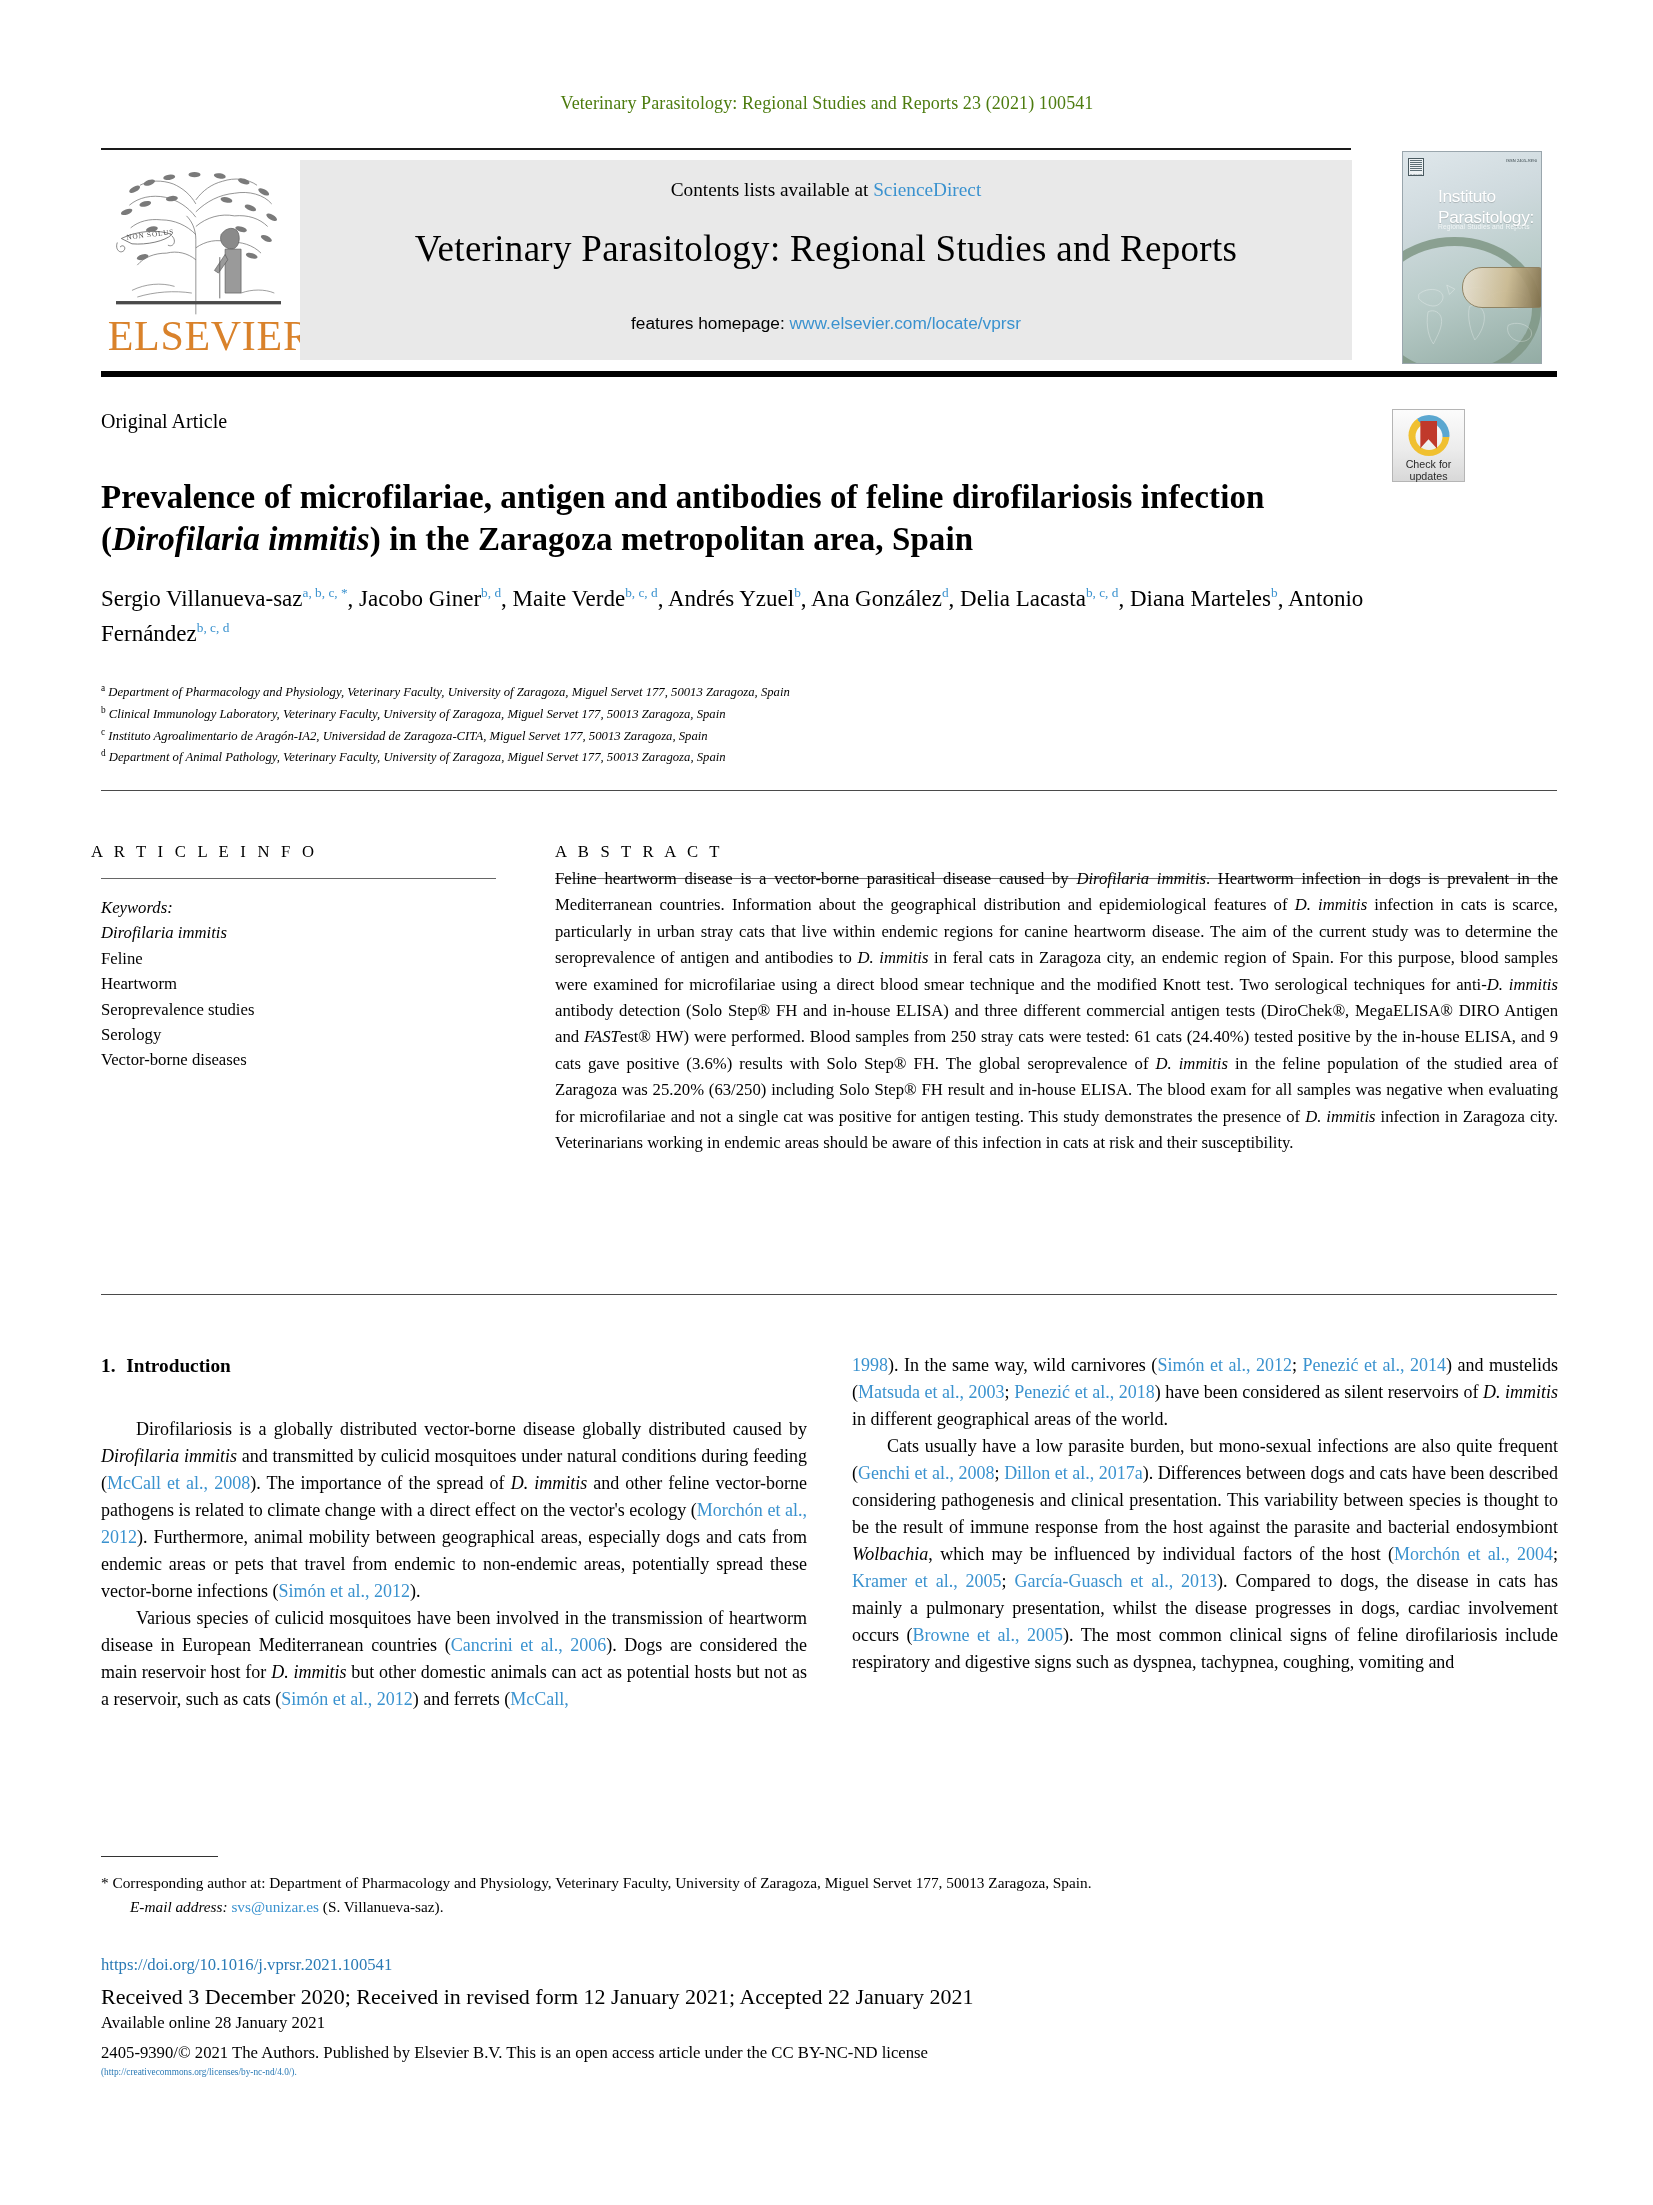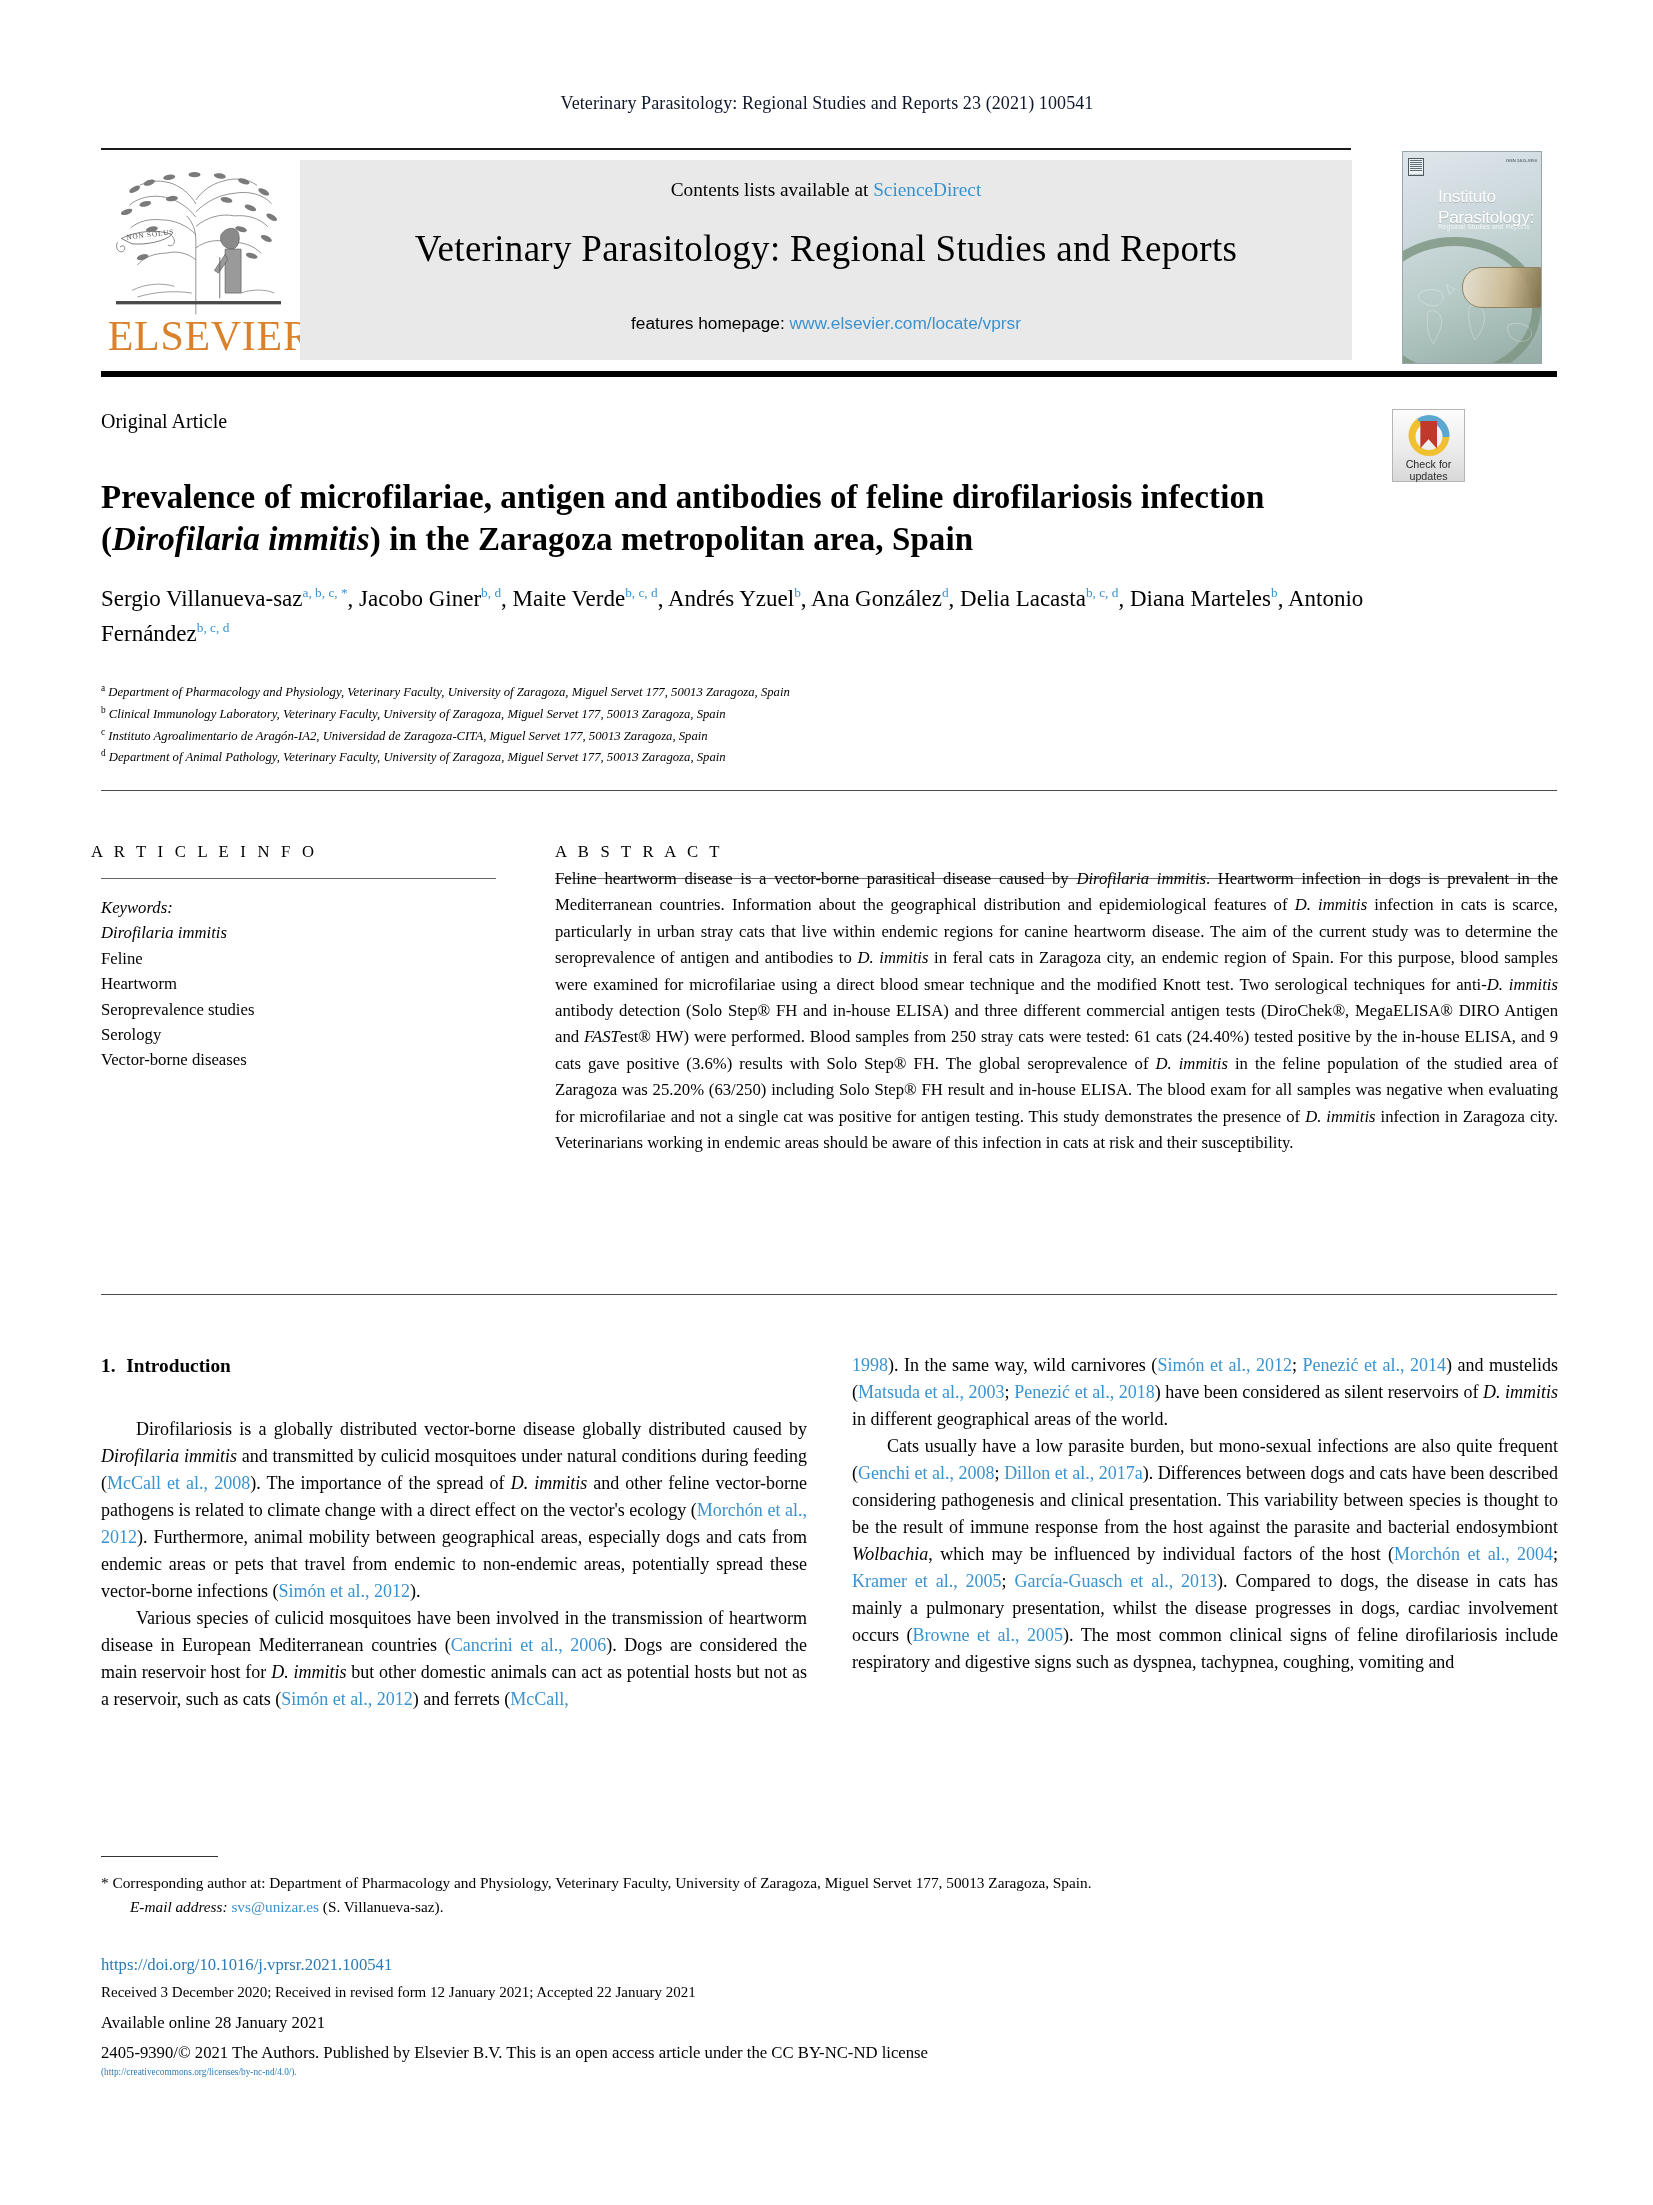--- a/index.html
+++ b/index.html
@@ -14,21 +14,21 @@
     overflow: hidden;
   }
 
   .page { position:absolute; left:0; top:0; width:1654px; height:2205px; }
 
   
   .runhead {
     position:absolute; left:0; top:93px; width:1654px;
     text-align:center;
     font-size:18px;
-    color:#0f172a;
+    color:#4d7c0f;
     letter-spacing:0.1px;
   }
 
   
   .masthead {
     position:absolute; left:101px; top:148px; width:1456px; height:215px;
   }
   .mast-rule-top {
     position:absolute; left:0; top:0; width:1250px; height:2px; background:#1a1a1a;
   }
@@ -230,21 +230,21 @@
   .corr .star { }
   .corr .em { font-style:italic; }
   .corr-l2 { display:block; padding-left:29px; }
 
   .doi {
     position:absolute; left:101px; top:1955px;
     font-size:16.7px; color:#2a7ab5;
   }
   .recv {
     position:absolute; left:101px; top:1984px;
-    font-size:15px;
+    font-size:22px;
   }
   .avail {
     position:absolute; left:101px; top:2013px;
     font-size:16.7px;
   }
   .copy {
     position:absolute; left:101px; top:2041px; width:1456px;
     font-size:16.7px;
     text-align:justify;
     line-height:1.4;

